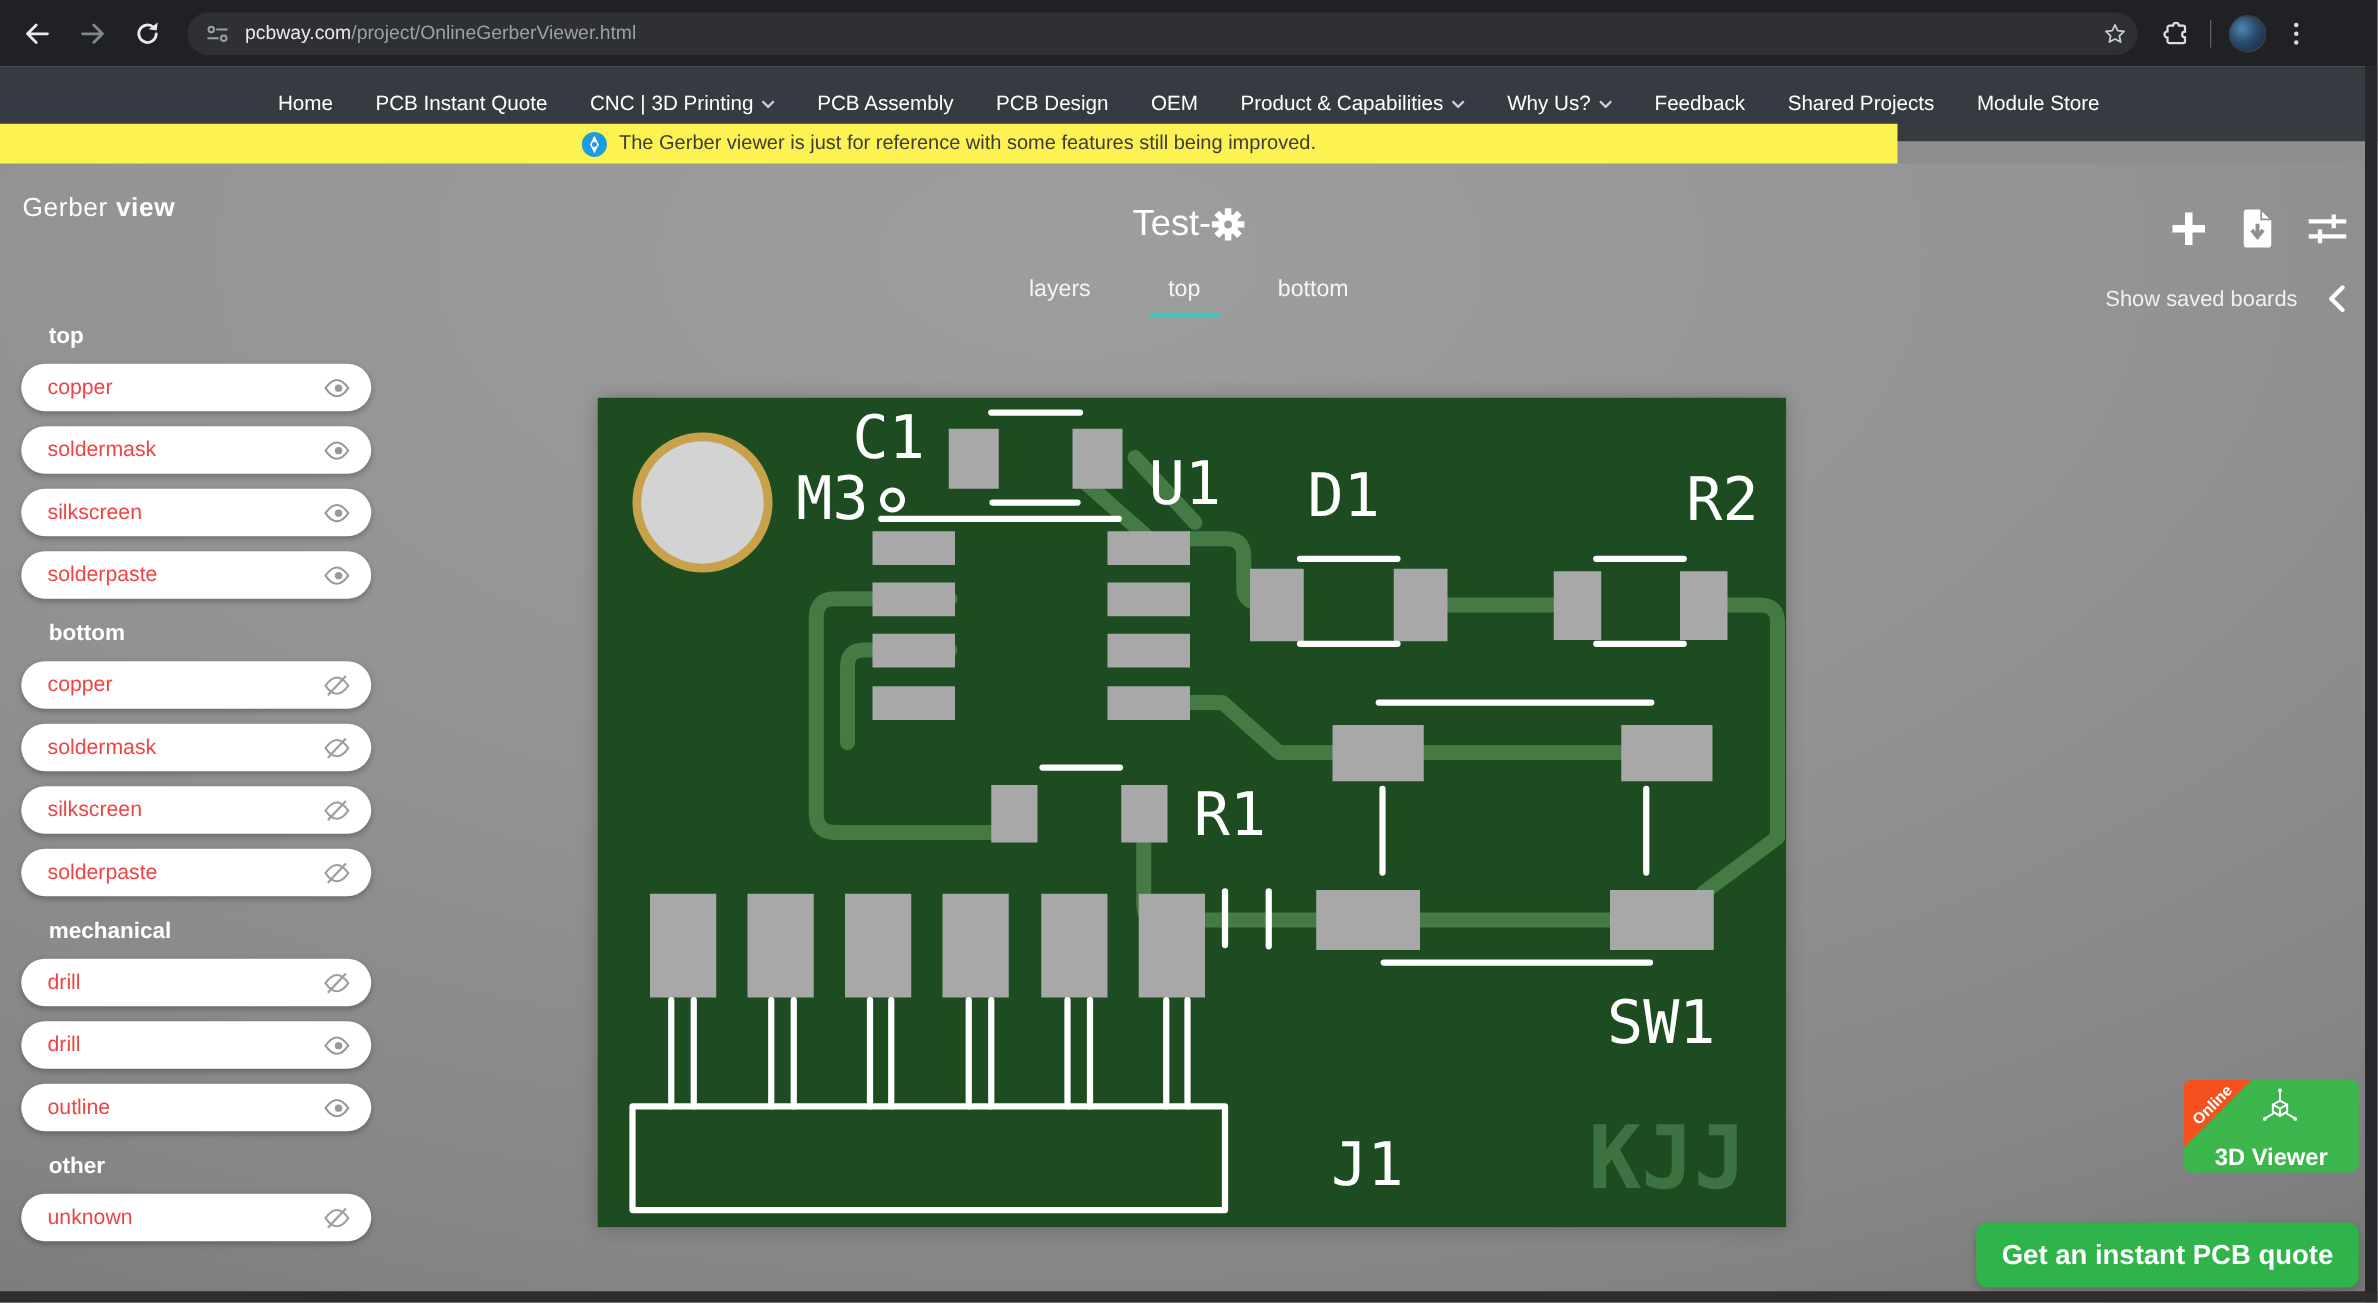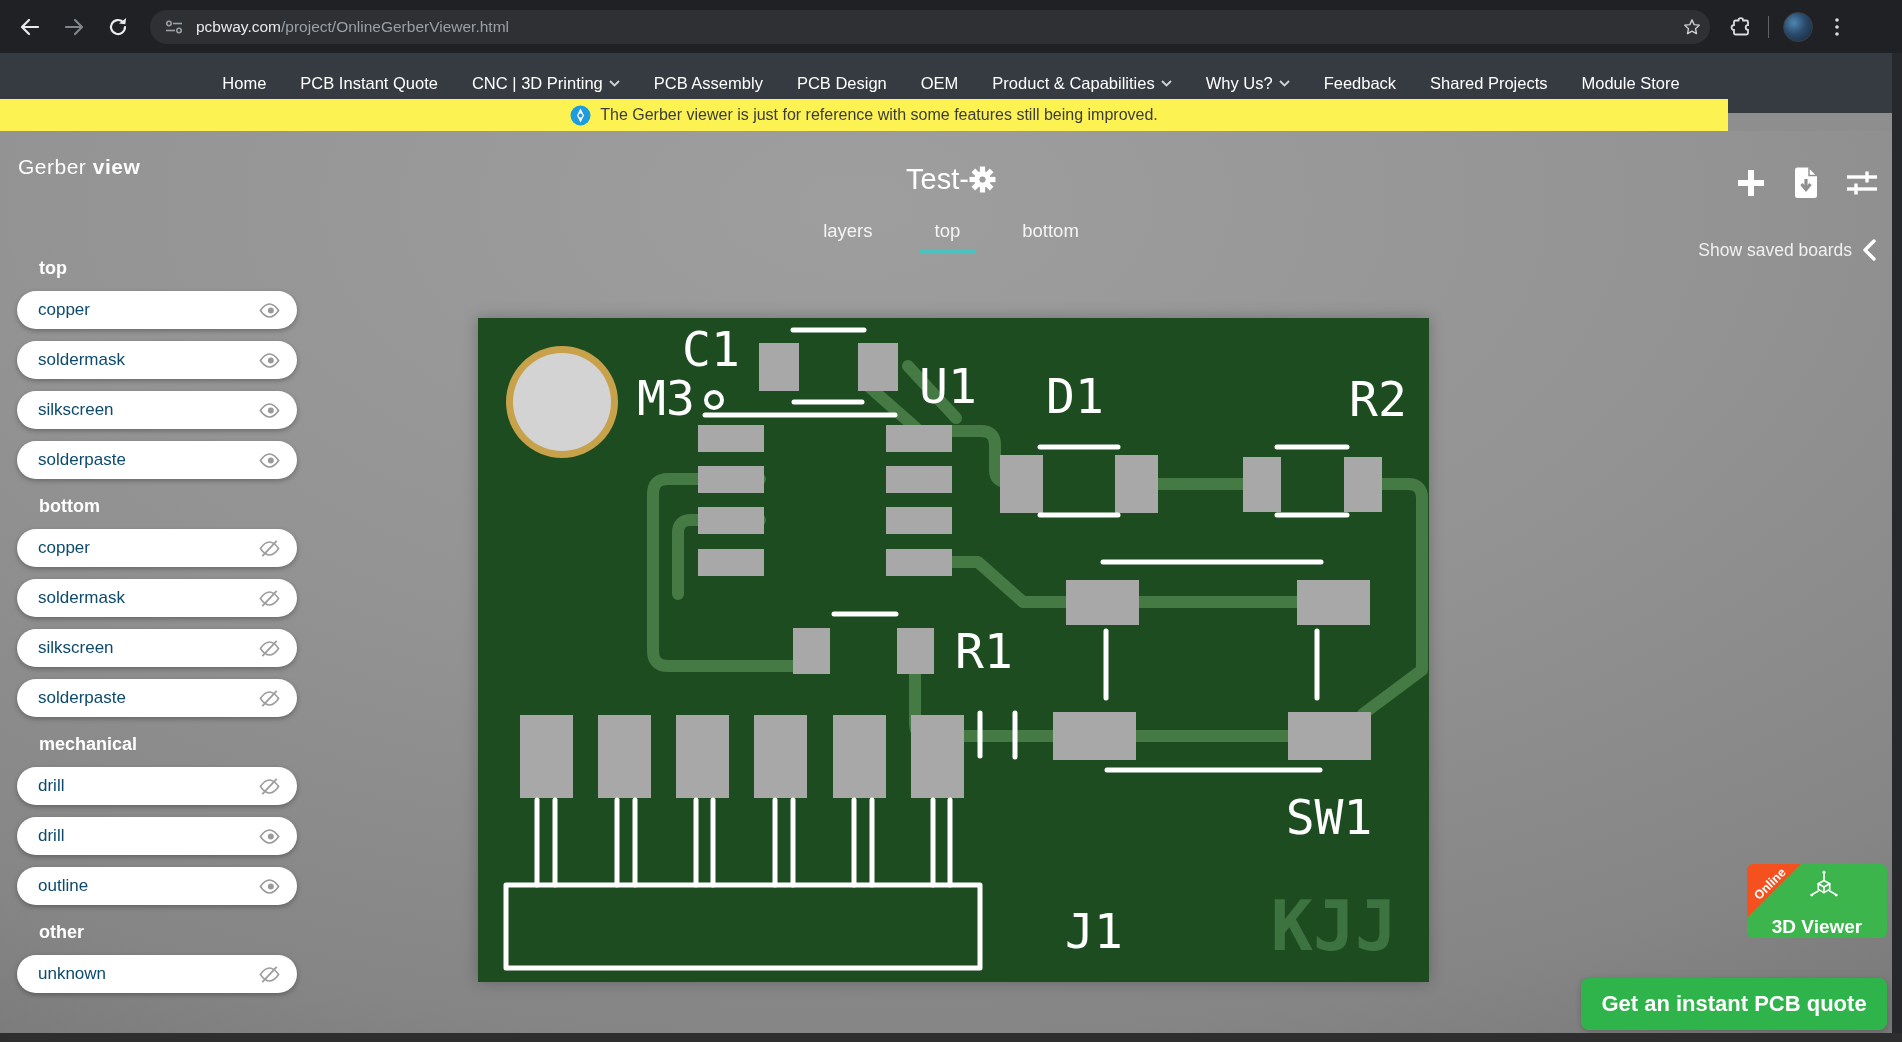--- a/index.html
+++ b/index.html
@@ -21,21 +21,21 @@
   #avatar { width:30px; height:30px; border-radius:50%;
     background:radial-gradient(circle at 35% 35%, #4e86b0 0%, #2a4a6b 45%, #15243d 100%);
     border:1px solid #3c4043; }
 
   
   #nav-bar { position:absolute; left:0; top:53px; width:1902px; height:60px; background:#353b41;
     display:flex; align-items:center; justify-content:center; gap:34px; }
   .nav-item { color:#fff; font-size:16.5px; display:flex; align-items:center; gap:6px; cursor:pointer; white-space:nowrap; }
 
   
-  #banner { position:absolute; left:0; top:99px; width:1728px; height:32px; background:#fcf251;
+  #banner { position:absolute; left:0; top:99px; width:1518px; height:32px; background:#fcf251;
     display:flex; align-items:center; justify-content:center; gap:9px; }
   #banner-text { color:#3c3c3c; font-size:16px; }
 
   
   #main { position:absolute; left:0; top:131px; width:1902px; height:911px;
     background:radial-gradient(120% 135% at 45% 8%, #9e9e9e 0%, #939393 38%, #858585 68%, #656565 100%); }
 
   #page-title { position:absolute; left:18px; top:24px; font-size:21px; color:#fdfdfd; letter-spacing:.5px; }
   #page-title .light { font-weight:400; }
   #page-title .bold { font-weight:700; }
@@ -43,30 +43,30 @@
   #project-row { position:absolute; left:0; top:32px; width:100%; display:flex;
     align-items:center; justify-content:center; }
   #project-name { color:#fff; font-size:29px; font-weight:400; }
 
   #tabs-row { position:absolute; left:0; top:85px; width:100%; display:flex; justify-content:center; gap:30px; }
   .tab { position:relative; color:#f5f5f5; font-size:18.5px; padding:4px 16px 12px; cursor:pointer; }
   .tab.active::after { content:''; position:absolute; left:0; right:0; bottom:0; height:4px;
     background:#4ac3be; border-radius:2px; }
 
   #header-icons { position:absolute; top:36px; right:24px; display:flex; align-items:center; gap:26px; }
-  #saved-boards { position:absolute; top:108px; right:26px; display:flex; align-items:center; gap:10px; }
+  #saved-boards { position:absolute; top:97px; right:26px; display:flex; align-items:center; gap:24px; }
   #saved-boards-label { color:#f0f0f0; font-size:17.5px; }
 
   
   #sidebar { position:absolute; left:17px; top:112px; width:280px; }
   .group-title { color:#fff; font-size:18px; font-weight:700; line-height:30px; margin:10px 0 8px 22px; }
   .layer-row { height:38px; background:#fff; border-radius:19px; margin-bottom:12px;
     display:flex; align-items:center; justify-content:space-between; padding:0 16px 0 21px;
     box-shadow:0 2px 5px rgba(0,0,0,.28); cursor:pointer; }
-  .layer-label { color:#0c4a6e; font-size:17px; }
+  .layer-label { color:#ef4444; font-size:17px; }
   .eye-wrap { display:flex; align-items:center; }
 
   
   #board-wrap { position:absolute; left:478px; top:187px; width:951px; height:664px;
     box-shadow:0 0 14px rgba(0,0,0,.25); }
   #board-wrap svg { display:block; }
 
   
   #viewer3d { position:absolute; top:733px; right:15px; width:140px; height:74px;
     background:#3cb54d; border-radius:6px; overflow:hidden; cursor:pointer;

